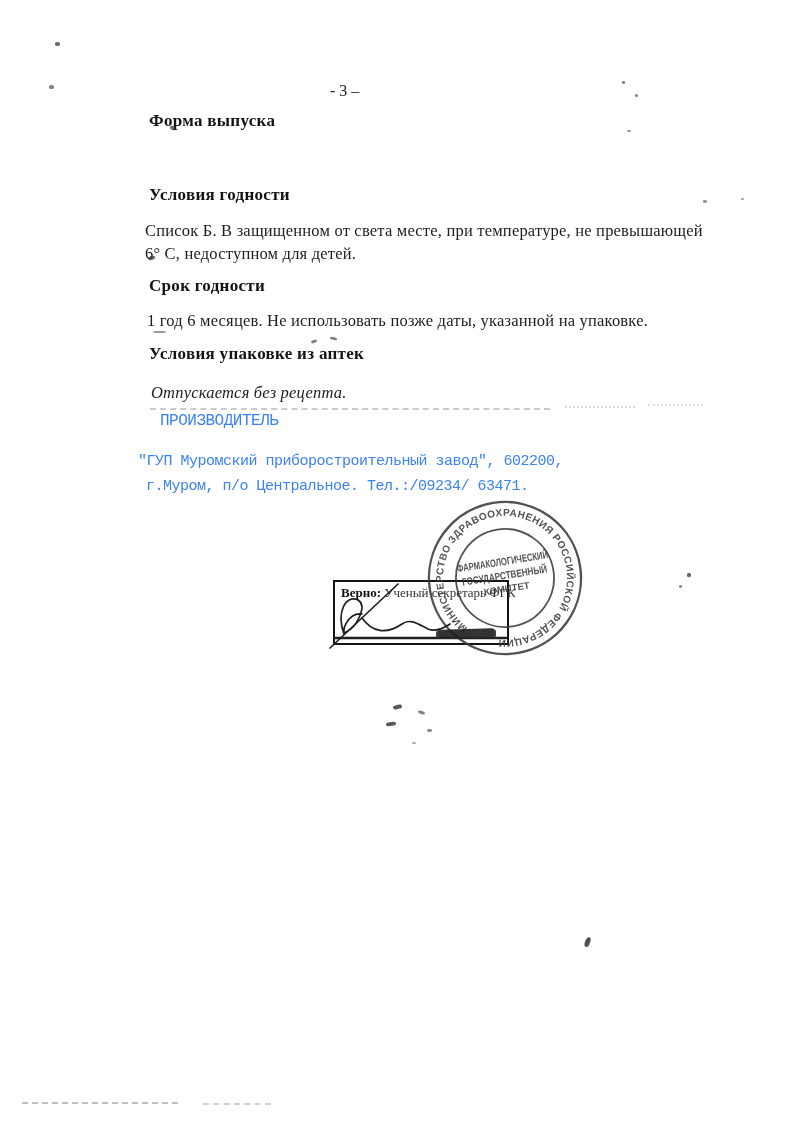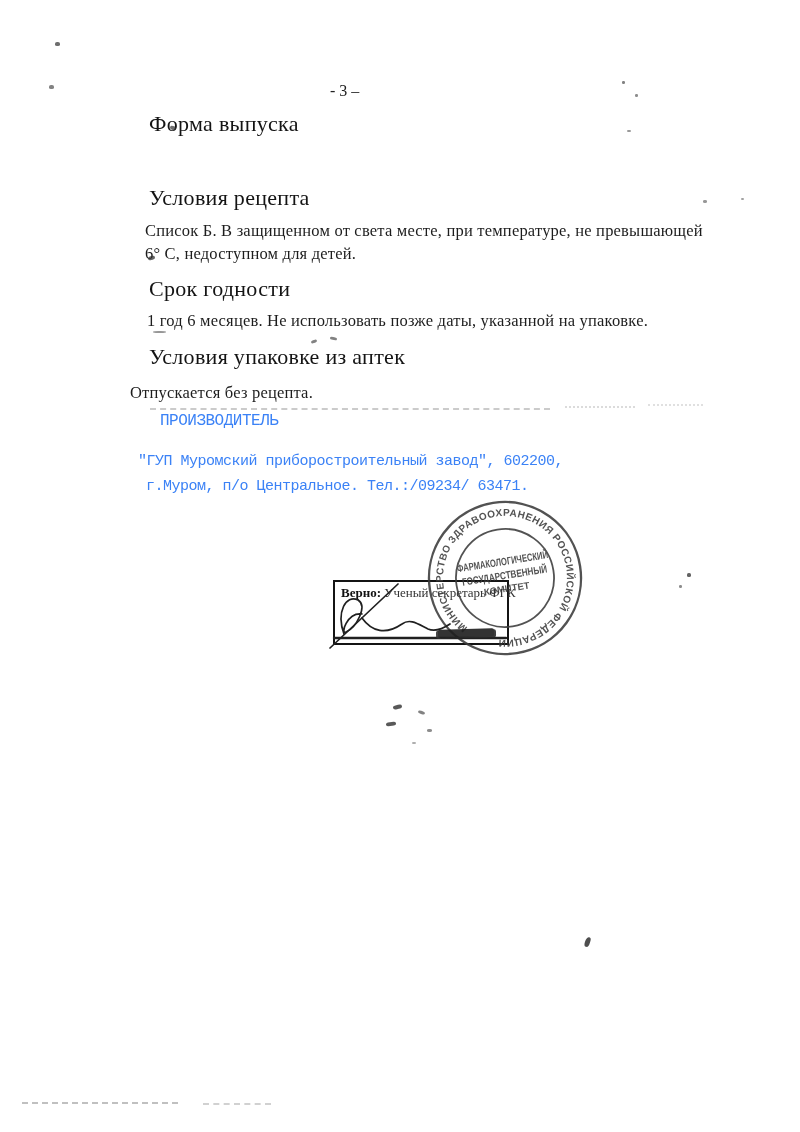--- a/index.html
+++ b/index.html
@@ -2,21 +2,21 @@
 <html><head>
 <meta charset="utf-8">
 <style>
   html,body{margin:0;padding:0;background:#ffffff;}
   #page{
     position:relative;width:800px;height:1132px;background:#ffffff;
     overflow:hidden;font-family:"Liberation Serif", serif;color:#1c1c1c;
   }
   .abs{position:absolute;}
   .serif{font-family:"Liberation Serif", serif;font-size:16.5px;letter-spacing:.2px;color:#1d1d1d;}
-  .heading{font-family:"Liberation Serif", serif;font-weight:normal;font-size:22px;letter-spacing:.3px;color:#141414;}
+  .heading{font-family:"Liberation Serif", serif;font-weight:bold;font-size:17px;letter-spacing:.3px;color:#141414;}
   .mono{font-family:Liberation Mono, monospace;font-size:15px;letter-spacing:-0.5px;color:#3b82f6;}
   .pagenum{font-family:"Liberation Serif", serif;font-size:16px;color:#222;}
   .bodyline{line-height:23px;white-space:nowrap;}
   .dash{border-top:2px dashed #8d8d8d;height:0;}
   .dotline{border-top:2px dotted #9a9a9a;height:0;}
   .speck{background:#2f2f2f;border-radius:40%;}
   .verno-box{border:2px solid #141414;background:transparent;}
   .verno-text{font-family:"Liberation Serif", serif;font-size:13px;color:#333;white-space:nowrap;}
   .verno-text b{color:#111;}
   .smudge{background:#1e1e1e;border-radius:2px;box-shadow:2px 1px 0 #2a2a2a,-2px 1px 0 #333;}
@@ -24,29 +24,29 @@
 </style>
 </head>
 <body>
 
 <div id="page">
 
   <div class="abs pagenum" style="left:330px;top:82px;">-  3 –</div>
 
   <div class="abs heading" style="left:149px;top:111px;">Форма выпуска</div>
 
-  <div class="abs heading" style="left:149px;top:185px;">Условия рецепта</div>
+  <div class="abs heading" style="left:149px;top:185px;">Условия годности</div>
   <div class="abs serif bodyline" style="left:145px;top:219px;">Список Б. В защищенном от света месте, при температуре, не превышающей</div>
   <div class="abs serif bodyline" style="left:145px;top:242px;">6° С, недоступном для детей.</div>
 
   <div class="abs heading" style="left:149px;top:276px;">Срок годности</div>
   <div class="abs serif bodyline" style="left:147px;top:309px;">1 год 6 месяцев. Не использовать позже даты, указанной на упаковке.</div>
 
   <div class="abs heading" style="left:149px;top:344px;">Условия упаковке из аптек</div>
-  <div class="abs serif bodyline" style="left:130px;top:381px;">Отпускается без рецепта.</div>
+  <div class="abs serif bodyline" style="left:151px;top:381px;font-style:italic;">Отпускается без рецепта.</div>
 
   <div class="abs dash" style="left:150px;top:408px;width:400px;opacity:.45;"></div>
   <div class="abs dotline" style="left:565px;top:406px;width:70px;opacity:.35;"></div>
   <div class="abs dotline" style="left:648px;top:404px;width:55px;opacity:.3;"></div>
 
   <div class="abs mono" style="left:160px;top:412px;font-size:16px;">ПРОИЗВОДИТЕЛЬ</div>
   <div class="abs mono bodyline" style="left:138px;top:450px;">"ГУП Муромский приборостроительный завод", 602200,</div>
   <div class="abs mono bodyline" style="left:146px;top:475px;">г.Муром, п/о Центральное. Тел.:/09234/ 63471.</div>
 
   <div class="abs verno-box" style="left:333px;top:580px;width:172px;height:61px;">

